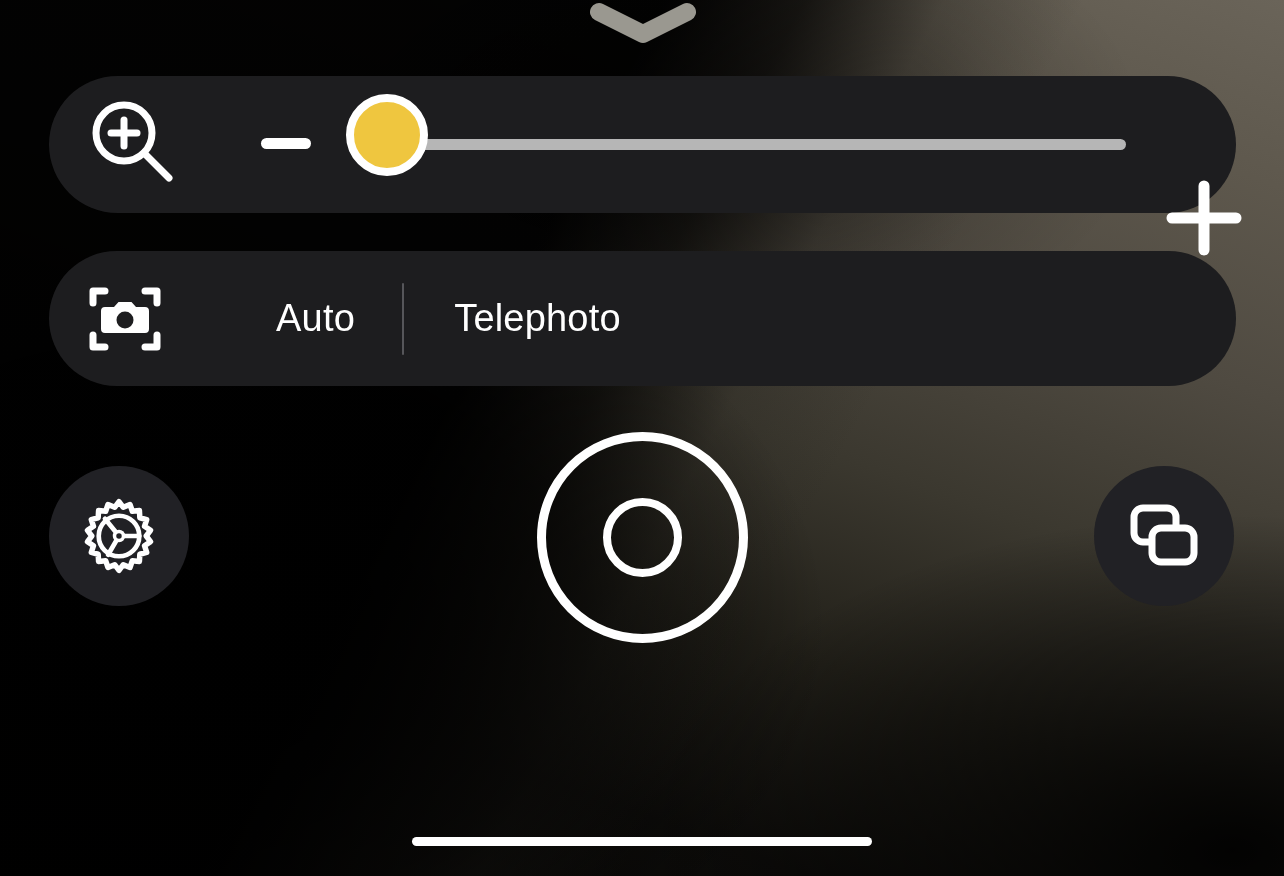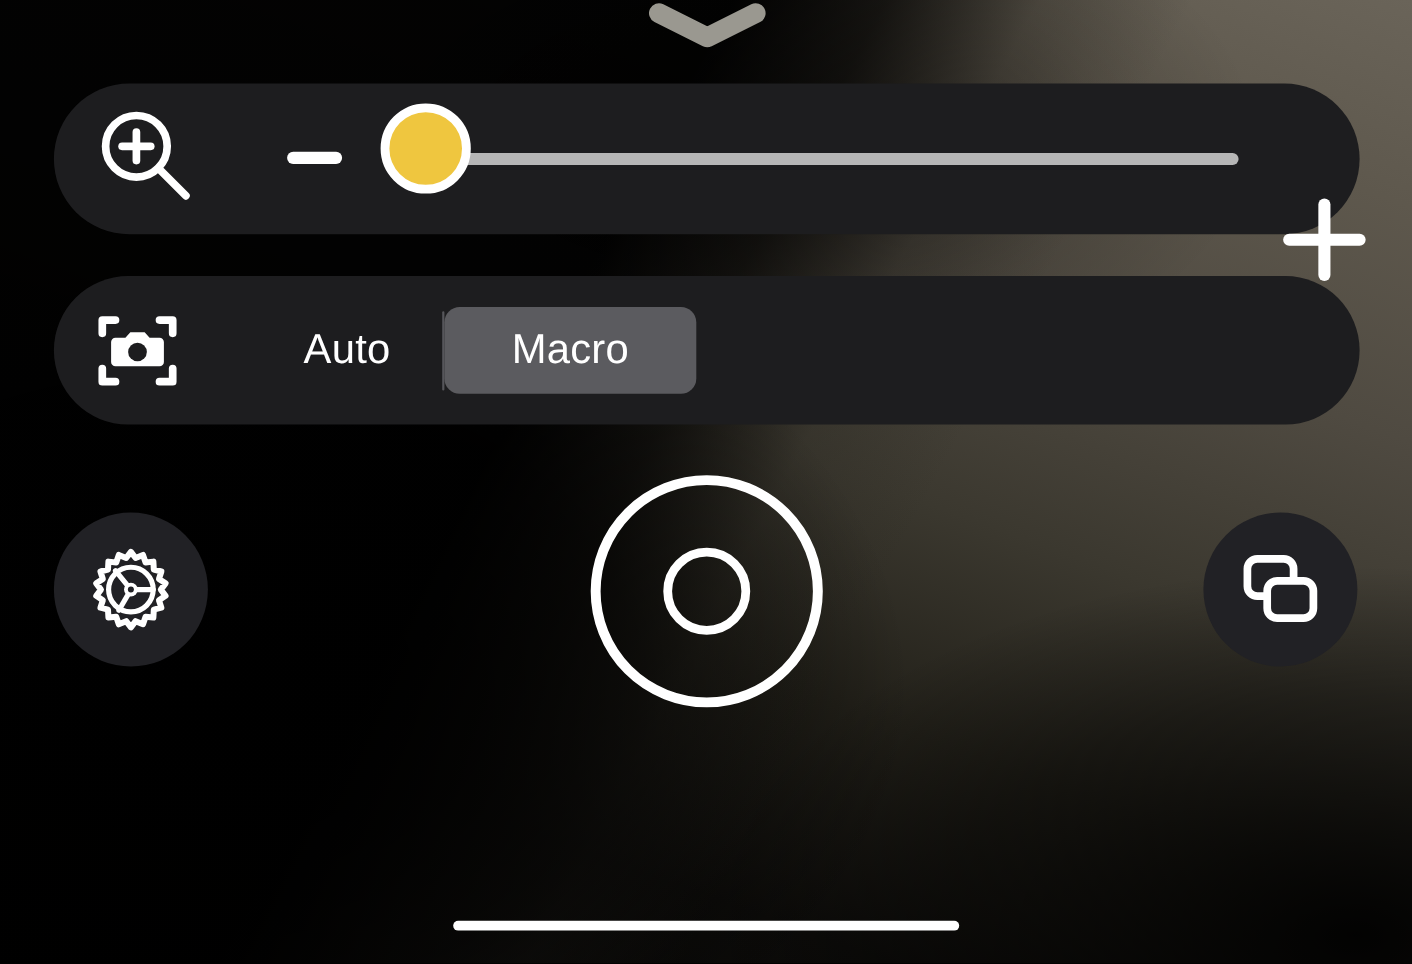--- a/index.html
+++ b/index.html
@@ -291,21 +291,21 @@
         <g fill="#ffffff">
           <path d="M16 24 h9 l4.5 -5 h13 l4.5 5 h9 a4 4 0 0 1 4 4 v18 a4 4 0 0 1 -4 4 h-40 a4 4 0 0 1 -4 -4 v-18 a4 4 0 0 1 4 -4 z"></path>
         </g>
         <circle cx="36" cy="37" r="8.5" fill="#1d1d1f"></circle>
       </svg>
     </div>
 
     <div id="mode-list">
       <div id="mode-auto" class="mode-item">Auto</div>
       <div id="mode-divider"></div>
-      <div id="mode-macro" class="mode-item selected">Macro</div>
+      <div id="mode-telephoto" class="mode-item">Telephoto</div>
     </div>
   </div>
 
   <div id="settings-button" class="round-button">
     <svg width="78" height="78" viewBox="0 0 100 100">
       <g fill="none" stroke="#ffffff" stroke-width="7" stroke-linejoin="round">
         <path d="M50 6
           L55.5 13.2 L64.1 9.6 L67.1 18.3 L76.2 17.4 L76.7 26.6 L85.5 28.9 L82.7 37.6 L90.4 42.7 L84.9 50
           L90.4 57.3 L82.7 62.4 L85.5 71.1 L76.7 73.4 L76.2 82.6 L67.1 81.7 L64.1 90.4 L55.5 86.8 L50 94
           L44.5 86.8 L35.9 90.4 L32.9 81.7 L23.8 82.6 L23.3 73.4 L14.5 71.1 L17.3 62.4 L9.6 57.3 L15.1 50

